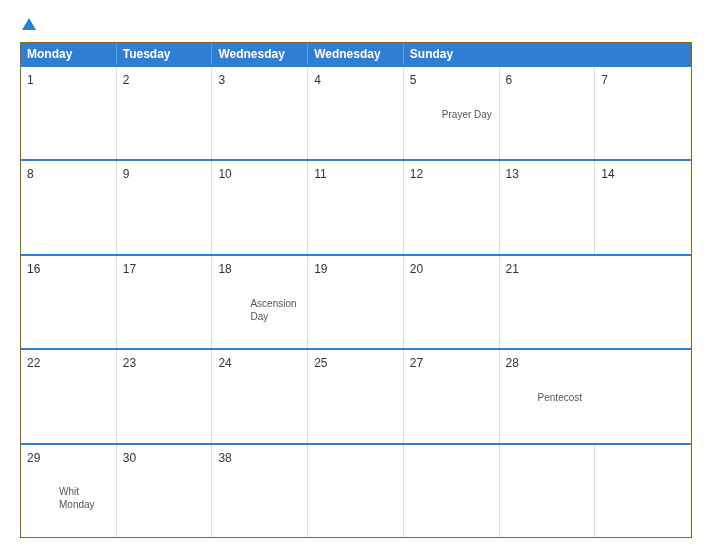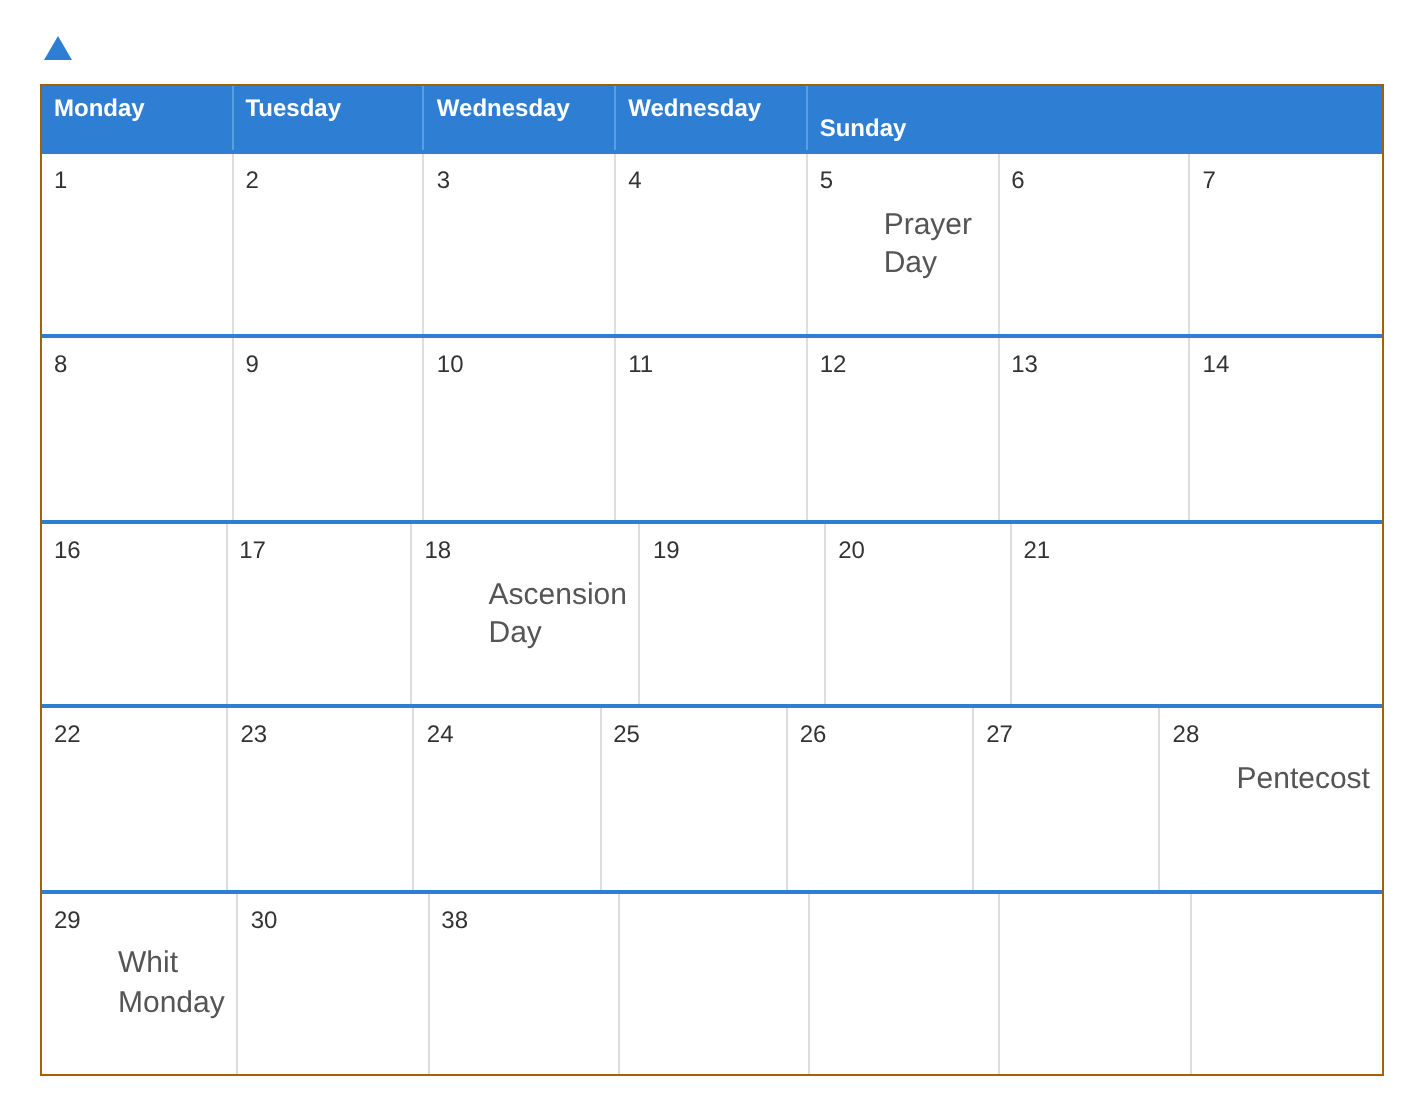--- a/index.html
+++ b/index.html
@@ -85,21 +85,20 @@
     }
     .cal-header-cell {
       color: #fff;
       font-size: 12px;
       font-weight: bold;
       padding: 4px 6px;
       border-right: 1px solid #5a9fe0;
     }
     .cal-header-cell:last-child {
       border-right: none;
-      margin-top: 10px;
     }
     .cal-body {
       flex: 1;
       display: flex;
       flex-direction: column;
     }
     .cal-week {
       display: grid;
       grid-template-columns: repeat(7, 1fr);
       flex: 1;
@@ -119,23 +118,23 @@
     .cal-cell.empty {
       background: #fff;
     }
     .day-num {
       font-size: 12px;
       color: #333;
       font-weight: normal;
       line-height: 1.4;
     }
     .day-event {
-      font-size: 15px;
+      font-size: 10px;
       color: #555;
-      margin-top: 4px;
+      margin-top: 19px;
       line-height: 1.3;
       padding-left: 32px;
     }
   </style>
 </head>
 <body>
 
 <div class="page">
 
   <div class="header">
@@ -238,23 +237,20 @@
           <div class="cal-cell">
             <span class="day-num">23</span>
           </div>
           <div class="cal-cell">
             <span class="day-num">24</span>
           </div>
           <div class="cal-cell">
             <span class="day-num">25</span>
           </div>
           <div class="cal-cell">
-            <span class="day-num">26</span>
-          </div>
-          <div class="cal-cell">
             <span class="day-num">27</span>
           </div>
           <div class="cal-cell">
             <span class="day-num">28</span>
             <span class="day-event">Pentecost</span>
           </div>
         </div>
         <div class="cal-week">
           <div class="cal-cell">
             <span class="day-num">29</span>

